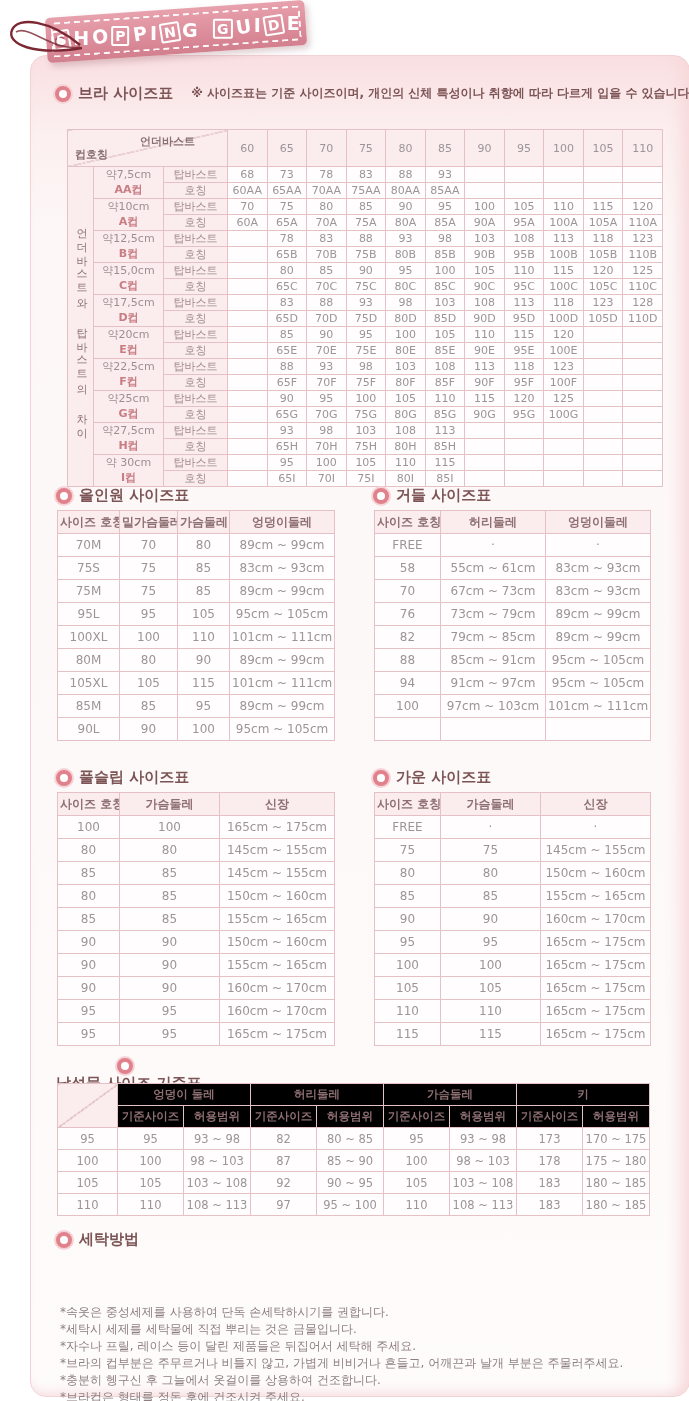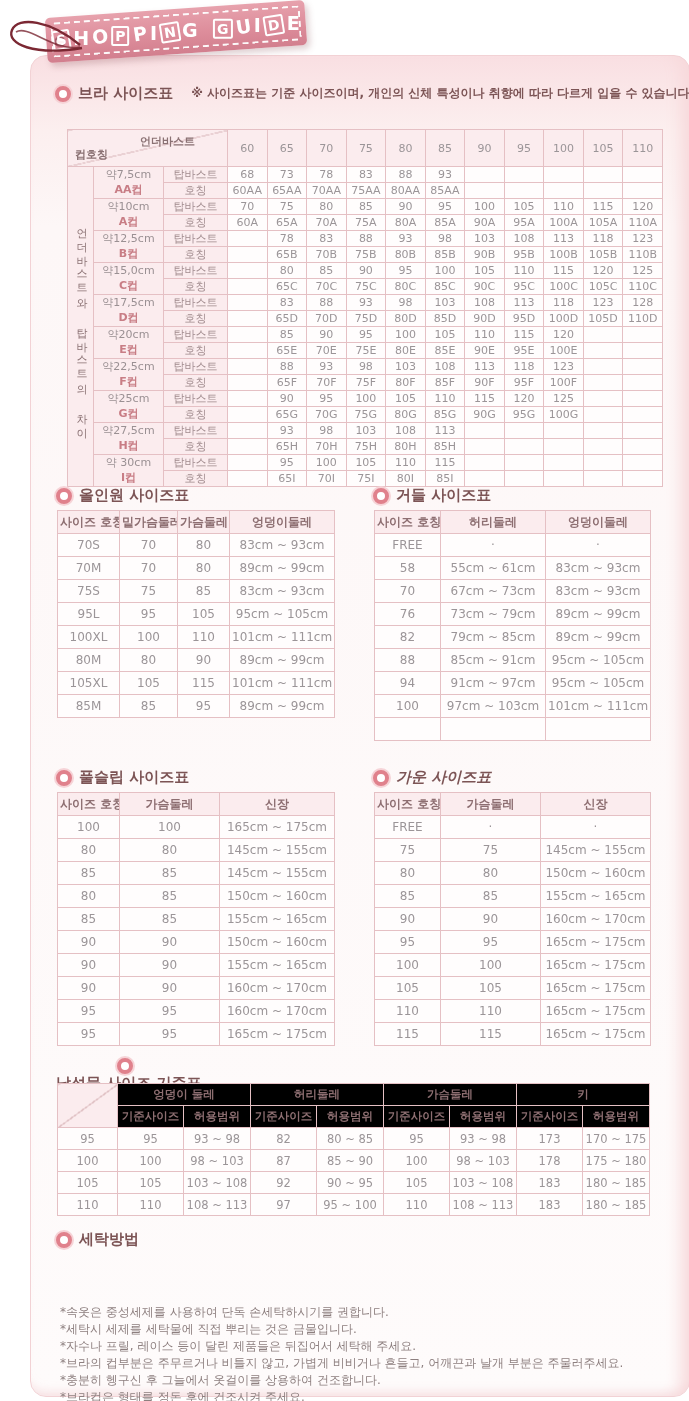--- a/index.html
+++ b/index.html
@@ -486,38 +486,38 @@
       <col style="width:105px">
     </colgroup>
   <tbody id="allinone-body">
       <tr>
         <th>사이즈 호칭</th>
         <th>밑가슴둘레</th>
         <th>가슴둘레</th>
         <th>엉덩이둘레</th>
       </tr>
       <tr>
-        <td>70S</td>
-        <td>70</td>
-        <td>80</td>
-        <td>83cm ~ 93cm</td>
-      </tr>
-      <tr>
         <td>70M</td>
         <td>70</td>
         <td>80</td>
         <td>89cm ~ 99cm</td>
       </tr>
       <tr>
         <td>75S</td>
         <td>75</td>
         <td>85</td>
         <td>83cm ~ 93cm</td>
       </tr>
       <tr>
+        <td>75M</td>
+        <td>75</td>
+        <td>85</td>
+        <td>89cm ~ 99cm</td>
+      </tr>
+      <tr>
         <td>95L</td>
         <td>95</td>
         <td>105</td>
         <td>95cm ~ 105cm</td>
       </tr>
       <tr>
         <td>100XL</td>
         <td>100</td>
         <td>110</td>
         <td>101cm ~ 111cm</td>
@@ -532,20 +532,26 @@
         <td>105XL</td>
         <td>105</td>
         <td>115</td>
         <td>101cm ~ 111cm</td>
       </tr>
       <tr>
         <td>85M</td>
         <td>85</td>
         <td>95</td>
         <td>89cm ~ 99cm</td>
+      </tr>
+      <tr>
+        <td>90L</td>
+        <td>90</td>
+        <td>100</td>
+        <td>95cm ~ 105cm</td>
       </tr>
     </tbody>
 </table>
 
 <div class="sec-head" style="left:373px;top:486px;">
   <span class="bullet"></span>
   <span class="sec-title">거들 사이즈표</span>
 </div>
 <table class="small-table" style="left:374px;top:510px;width:276px;">
   <colgroup>
@@ -669,21 +675,21 @@
         <td>160cm ~ 170cm</td>
       </tr>
       <tr>
         <td>95</td>
         <td>95</td>
         <td>165cm ~ 175cm</td>
       </tr>
     </tbody>
 </table>
 
-<div class="sec-head" style="left:373px;top:768px;font-style:italic;">
+<div class="sec-head" style="left:373px;top:768px;">
   <span class="bullet"></span>
   <span class="sec-title">가운 사이즈표</span>
 </div>
 <table class="small-table" style="left:374px;top:792px;width:276px;">
   <colgroup>
       <col style="width:66px">
       <col style="width:100px">
       <col style="width:110px">
     </colgroup>
   <tbody id="gown-body">

